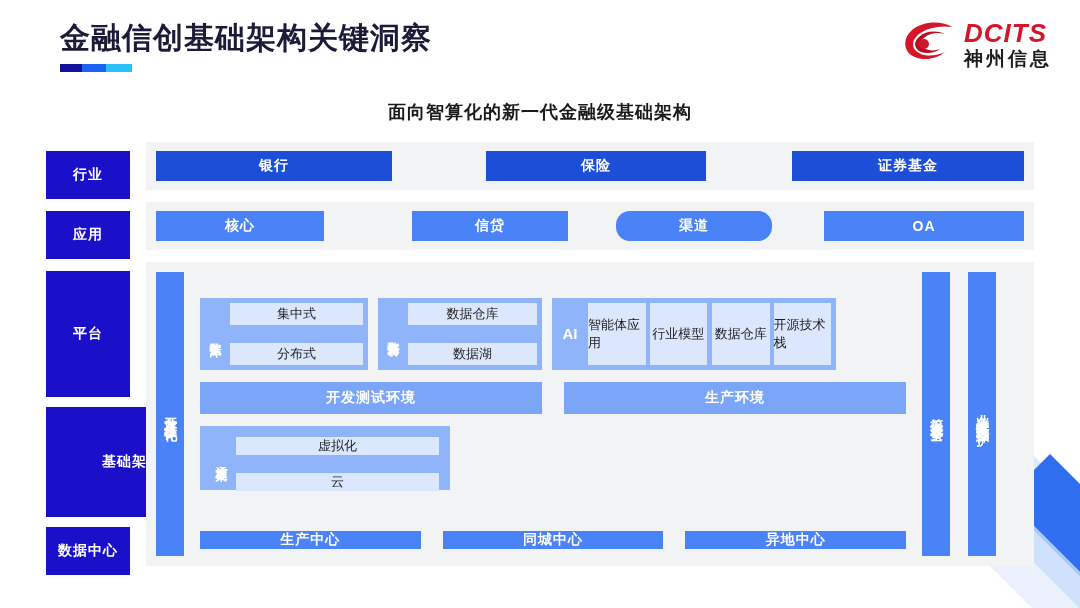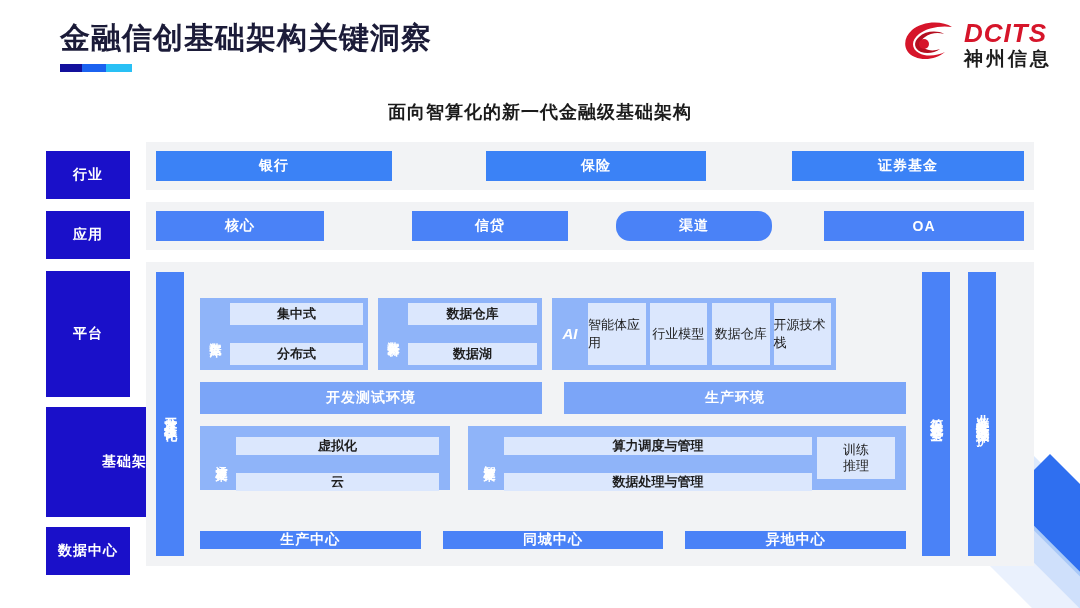--- a/index.html
+++ b/index.html
@@ -57,51 +57,51 @@
   .rows{position:absolute;left:100px;top:0;right:0;height:100%;}
   .band{position:absolute;left:0;right:0;background:#f2f3f5;}
   .band-industry{top:0;height:48px;}
   .band-app{top:60px;height:48px;}
   .band-platform{top:120px;height:304px;}
 
   .btnrow{position:absolute;left:0;right:0;top:50%;transform:translateY(-50%);
           display:flex;align-items:center;padding:0 10px;box-sizing:border-box;gap:0;}
   .pill{display:flex;align-items:center;justify-content:center;height:30px;
         color:#fff;font-size:14px;font-weight:bold;letter-spacing:1px;}
-  .pill.dark{background:#3b82f6;}
+  .pill.dark{background:#1d4ed8;}
   .pill.mid{background:#4a82f7;}
 
   
   .pf{position:absolute;left:10px;right:10px;top:10px;bottom:10px;}
   .vcol{position:absolute;background:#4a82f7;color:#fff;
         font-size:13px;font-weight:bold;letter-spacing:2px;line-height:1.12;
         display:flex;align-items:center;justify-content:center;text-align:center;
         writing-mode:vertical-rl;text-orientation:upright;}
   .vcol-devops{left:0;top:0;width:28px;height:100%;}
   .vcol-sec{right:74px;top:0;width:28px;height:100%;}
   .vcol-bc{right:28px;top:0;width:28px;height:100%;}
 
   .pf-main{position:absolute;left:44px;right:118px;top:0;bottom:0;}
 
   
   .group{position:absolute;background:#8fb4f9;display:flex;align-items:stretch;
          padding:5px;box-sizing:border-box;gap:5px;}
   .glabel{flex:0 0 auto;width:20px;color:#ffffff;font-size:12px;font-weight:bold;
           line-height:1.08;letter-spacing:1px;display:flex;align-items:center;justify-content:center;
           writing-mode:vertical-rl;text-orientation:upright;}
-  .gcells{flex:1 1 auto;display:flex;flex-direction:column;gap:18px;font-weight:bold;}
+  .gcells{flex:1 1 auto;display:flex;flex-direction:column;gap:18px;}
   .cell{flex:1 1 0;background:#dbe7fd;color:#1d1d1d;font-size:13px;
         display:flex;align-items:center;justify-content:center;}
   .gcols{flex:1 1 auto;display:flex;gap:5px;}
   .gcol{flex:1 1 0;display:flex;flex-direction:row;gap:4px;}
 
   .grp-db{left:0;top:26px;width:168px;height:72px;}
   .grp-da{left:178px;top:26px;width:164px;height:72px;}
   .grp-ai{left:352px;top:26px;width:284px;height:72px;}
-  .grp-ai .glabel{writing-mode:horizontal-tb;width:26px;font-size:15px;letter-spacing:0;font-style:italic;}
+  .grp-ai .glabel{writing-mode:horizontal-tb;width:26px;font-size:15px;letter-spacing:0;}
 
   .envrow{position:absolute;left:0;right:0;top:110px;height:32px;display:flex;gap:22px;}
   .env{flex:1 1 0;background:#7ba5f8;color:#fff;font-size:14px;font-weight:bold;
        display:flex;align-items:center;justify-content:center;letter-spacing:1px;}
 
   .frmrow{position:absolute;left:0;right:0;top:154px;height:64px;display:flex;gap:18px;}
   .grp-gen{flex:0 0 250px;position:relative;}
   .grp-smart{flex:1 1 auto;position:relative;}
   .grp-inline{position:absolute;inset:0;background:#8fb4f9;display:flex;padding:11px;box-sizing:border-box;gap:5px;}
   .train{flex:0 0 78px;background:#dbe7fd;color:#1d1d1d;font-size:13px;line-height:1.25;
@@ -227,30 +227,20 @@
             <div class="frmrow">
               <div class="grp-gen">
                 <div class="grp-inline">
                   <div class="glabel">通算框架</div>
                   <div class="gcells">
                     <div class="cell">虚拟化</div>
                     <div class="cell">云</div>
                   </div>
                 </div>
               </div>
-              <div class="grp-smart">
-                <div class="grp-inline">
-                  <div class="glabel">智算框架</div>
-                  <div class="gcells">
-                    <div class="cell">算力调度与管理</div>
-                    <div class="cell">数据处理与管理</div>
-                  </div>
-                  <div class="train">训练<br>推理</div>
-                </div>
-              </div>
             </div>
 
             <div class="dcrow">
               <div class="dc">生产中心</div>
               <div class="dc">同城中心</div>
               <div class="dc">异地中心</div>
             </div>
 
           </div>
         </div>

